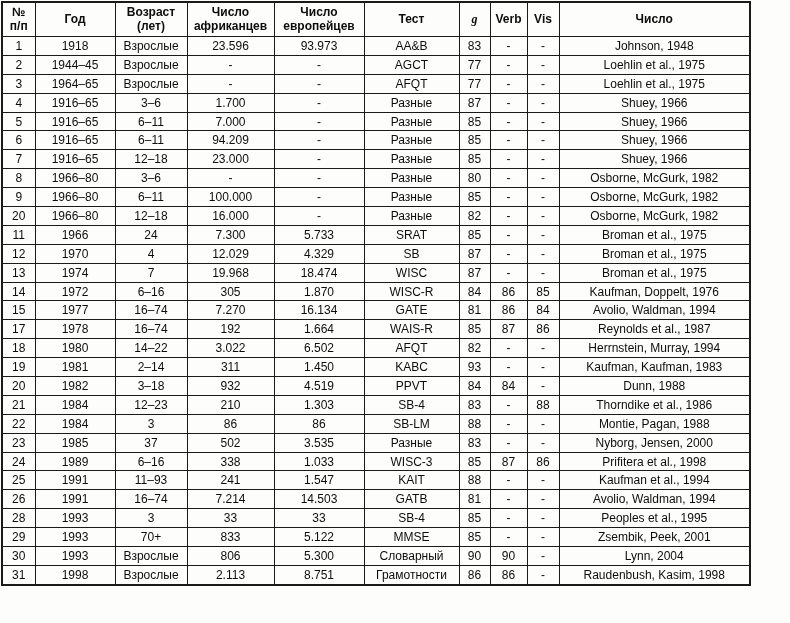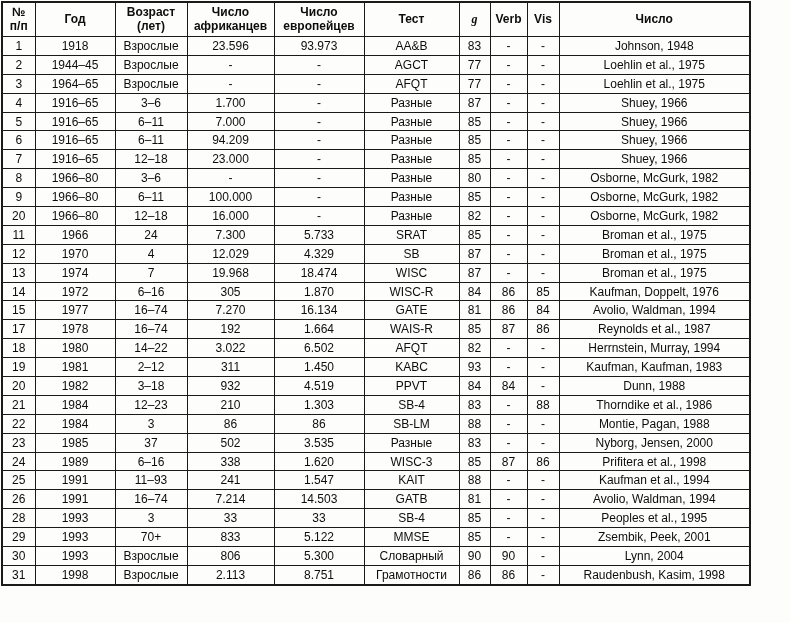--- a/index.html
+++ b/index.html
@@ -295,21 +295,21 @@
           <td class="col-4">6.502</td>
           <td class="col-5">AFQT</td>
           <td class="col-6">82</td>
           <td class="col-7">-</td>
           <td class="col-8">-</td>
           <td class="col-9">Herrnstein, Murray, 1994</td>
         </tr>
         <tr>
           <td class="col-0">19</td>
           <td class="col-1">1981</td>
-          <td class="col-2">2–12</td>
+          <td class="col-2">2–14</td>
           <td class="col-3">311</td>
           <td class="col-4">1.450</td>
           <td class="col-5">KABC</td>
           <td class="col-6">93</td>
           <td class="col-7">-</td>
           <td class="col-8">-</td>
           <td class="col-9">Kaufman, Kaufman, 1983</td>
         </tr>
         <tr>
           <td class="col-0">20</td>
@@ -357,21 +357,21 @@
           <td class="col-6">83</td>
           <td class="col-7">-</td>
           <td class="col-8">-</td>
           <td class="col-9">Nyborg, Jensen, 2000</td>
         </tr>
         <tr>
           <td class="col-0">24</td>
           <td class="col-1">1989</td>
           <td class="col-2">6–16</td>
           <td class="col-3">338</td>
-          <td class="col-4">1.620</td>
+          <td class="col-4">1.033</td>
           <td class="col-5">WISC-3</td>
           <td class="col-6">85</td>
           <td class="col-7">87</td>
           <td class="col-8">86</td>
           <td class="col-9">Prifitera et al., 1998</td>
         </tr>
         <tr>
           <td class="col-0">25</td>
           <td class="col-1">1991</td>
           <td class="col-2">11–93</td>

